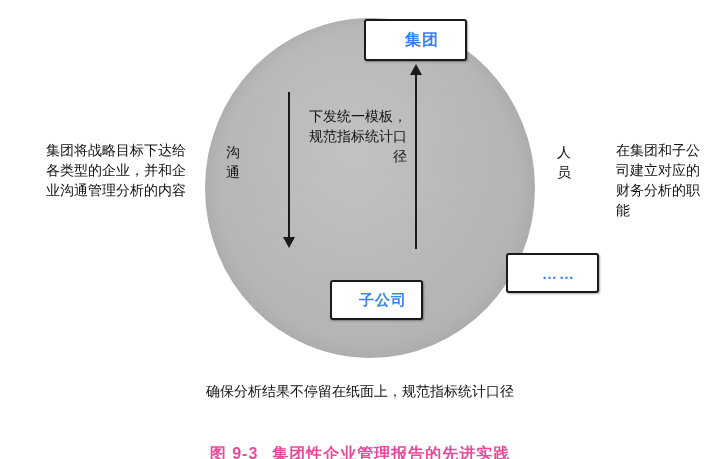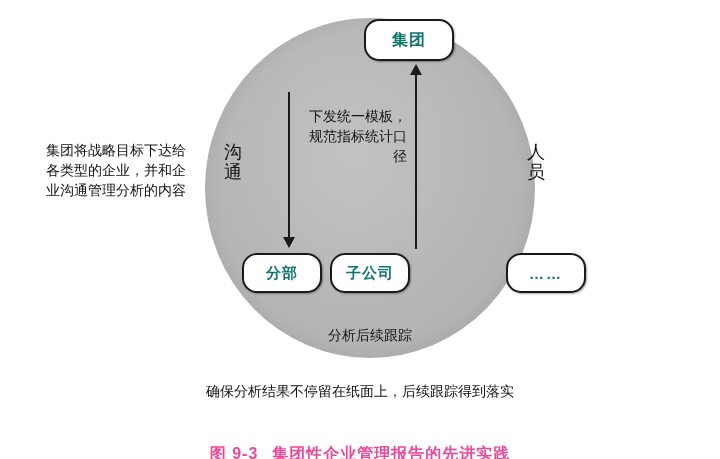--- a/index.html
+++ b/index.html
@@ -35,46 +35,47 @@
     background: #b9b9b9;
     background: radial-gradient(ellipse at 45% 40%, #c2c2c2 0%, #b5b5b5 60%, #aeaeae 100%);
     box-shadow: inset 0 0 18px rgba(0,0,0,0.08);
   }
 
   
   .box {
     position: absolute;
     background: #ffffff;
     border: 2px solid #1a1a1a;
-    border-radius: 15px;
+    border-radius: 3px;
     display: flex;
     align-items: center;
     justify-content: center;
     font-size: 16px;
     font-weight: bold;
     letter-spacing: 1px;
-    color: #0f766e;
+    color: #3b82f6;
     box-shadow: 1px 1px 2px rgba(0,0,0,0.35);
+    padding-left: 13px;
   }
 
   .box-top {
     left: 364px;
     top: 19px;
     width: 86px;
     height: 38px;
   }
 
   .box-bottom {
     top: 253px;
     height: 36px;
     width: 76px;
     font-size: 15px;
   }
   .bb1 { left: 242px; }
-  .bb2 { left: 330px; }
+  .bb2 { left: 330px; margin-top: 27px; }
   .bb3 { left: 418px; }
   .bb4 { left: 506px; letter-spacing: 2px; font-weight: bold; }
 
   
   .arrow-shaft {
     position: absolute;
     background: #1a1a1a;
     width: 2px;
   }
   .arrow-head {
@@ -115,28 +116,28 @@
   }
   #text-right-col {
     left: 421px;
     top: 132px;
     width: 112px;
   }
 
   
   .vertical-label {
     position: absolute;
-    font-size: 18px;
+    font-size: 14px;
     line-height: 20px;
     width: 18px;
     text-align: center;
     color: #141414;
   }
   #label-goutong { left: 224px; top: 142px; }
-  #label-renyuan { left: 527px; top: 142px; }
+  #label-renyuan { left: 555px; top: 142px; }
 
   
   #inner-bottom-caption {
     position: absolute;
     left: 205px;
     top: 327px;
     width: 330px;
     text-align: center;
     font-size: 14px;
     color: #141414;
@@ -196,27 +197,26 @@
   <div class="arrow-shaft" id="arrow-down-shaft"></div>
   <div class="arrow-head down" id="arrow-down-head"></div>
   <div class="arrow-shaft" id="arrow-up-shaft"></div>
   <div class="arrow-head up" id="arrow-up-head"></div>
 
   <div class="inner-text" id="text-left-col">下发统一模板，规范指标统计口径</div>
 
   <div class="vertical-label" id="label-goutong">沟通</div>
   <div class="vertical-label" id="label-renyuan">人员</div>
 
-  <div class="box box-bottom bb1">分部</div>
   <div class="box box-bottom bb2">子公司</div>
   <div class="box box-bottom bb4">……</div>
 
-  <div id="inner-bottom-caption">分析后续跟踪</div>
 
   <div class="side-note" id="note-left">集团将战略目标下达给各类型的企业，并和企业沟通管理分析的内容</div>
-
-  <div id="bottom-note">确保分析结果不停留在纸面上，后续跟踪得到落实</div>
+  <div class="side-note" id="note-right">在集团和子公司建立对应的财务分析的职能</div>
+
+  <div id="bottom-note">确保分析结果不停留在纸面上，规范指标统计口径</div>
 
   <div id="figure-caption">
     <span class="fig-num">图 9-3</span><span>集团性企业管理报告的先进实践</span>
   </div>
 
 </div>
 
 </body></html>

